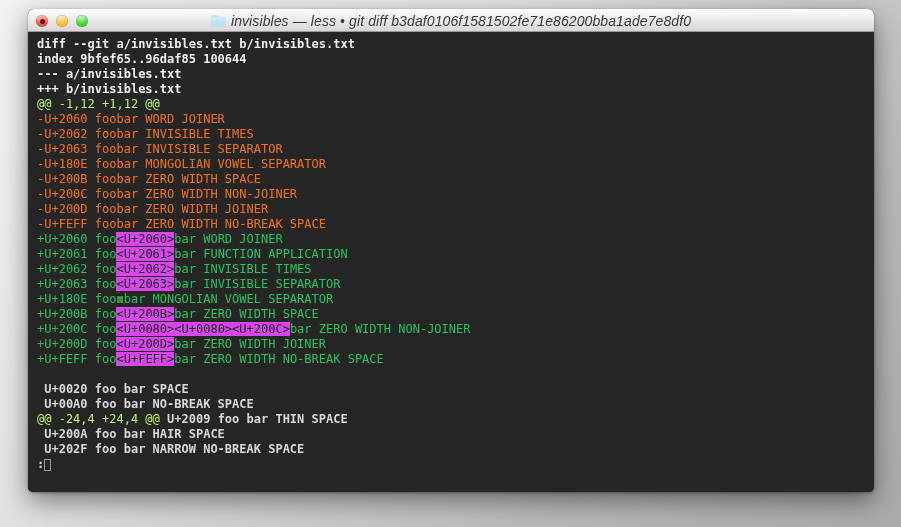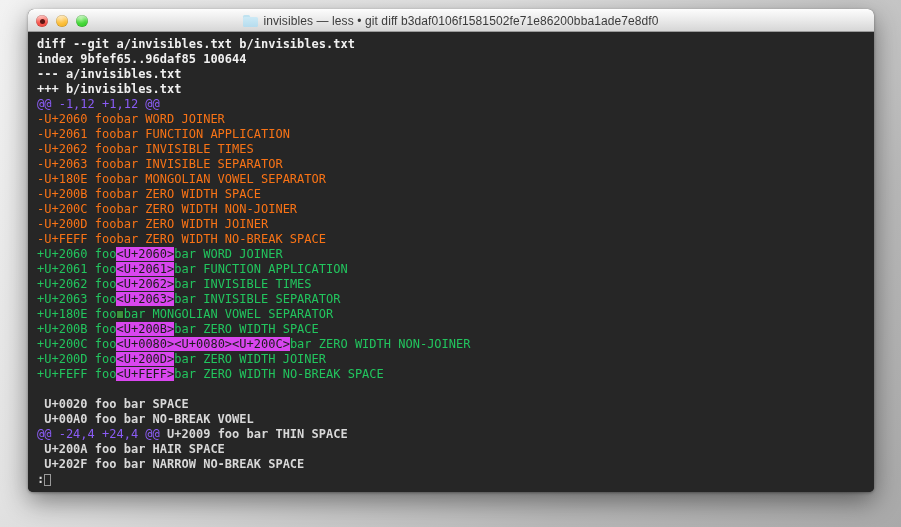--- a/index.html
+++ b/index.html
@@ -88,24 +88,25 @@
     border-radius: 1.5px 1.5px 0 0;
   }
   #folder-icon .body {
     position: absolute;
     left: 0; top: 2.5px;
     width: 15px; height: 9.5px;
     background: linear-gradient(to bottom, #cdeaf6 0%, #b5dcee 100%);
     border-radius: 1.5px;
   }
   #title-text {
-    font-size: 12px;
+    font-size: 14px;
     color: #3b3b3b;
     white-space: nowrap;
     letter-spacing: 0.1px;
+    font-style: italic;
   }
 
   
   #term {
     height: 460px;
     background: #262626;
     padding: 5px 0 0 9px;
     box-sizing: border-box;
     font-family: "DejaVu Sans Mono", "Liberation Mono", monospace;
     font-size: 12px;
@@ -114,21 +115,21 @@
   }
   .line {
     white-space: pre;
     height: 15px;
     letter-spacing: 0px;
   }
   .c-bold   { color: #f0f0f0; font-weight: bold; }
   .c-plain  { color: #d8d8d8; font-weight: bold; }
   .c-red    { color: #f97316; }
   .c-green  { color: #22c55e; }
-  .c-cyan   { color: #8b5cf6; }
+  .c-cyan   { color: #bef264; }
   .hl {
     background: #d946ef;
     color: #1d1d1d;
   }
   .boxglyph {
     display: inline-block;
     width: 7.22px;
     height: 9px;
     vertical-align: -1px;
     background: #3c8f3c;
@@ -169,40 +170,39 @@
   </div>
 
   <div id="term">
     <div id="lines">
         <div class="line"><span class="c-bold">diff --git a/invisibles.txt b/invisibles.txt</span></div>
         <div class="line"><span class="c-bold">index 9bfef65..96daf85 100644</span></div>
         <div class="line"><span class="c-bold">--- a/invisibles.txt</span></div>
         <div class="line"><span class="c-bold">+++ b/invisibles.txt</span></div>
         <div class="line"><span class="c-cyan">@@ -1,12 +1,12 @@</span></div>
         <div class="line"><span class="c-red">-U+2060 foobar WORD JOINER</span></div>
-        <div class="line"><span class="c-red">-U+2061 foobar FUNCTION APPLICATION</span></div>
         <div class="line"><span class="c-red">-U+2062 foobar INVISIBLE TIMES</span></div>
         <div class="line"><span class="c-red">-U+2063 foobar INVISIBLE SEPARATOR</span></div>
         <div class="line"><span class="c-red">-U+180E foobar MONGOLIAN VOWEL SEPARATOR</span></div>
         <div class="line"><span class="c-red">-U+200B foobar ZERO WIDTH SPACE</span></div>
         <div class="line"><span class="c-red">-U+200C foobar ZERO WIDTH NON-JOINER</span></div>
         <div class="line"><span class="c-red">-U+200D foobar ZERO WIDTH JOINER</span></div>
         <div class="line"><span class="c-red">-U+FEFF foobar ZERO WIDTH NO-BREAK SPACE</span></div>
         <div class="line"><span class="c-green">+U+2060 foo</span><span class="hl">&lt;U+2060&gt;</span><span class="c-green">bar WORD JOINER</span></div>
         <div class="line"><span class="c-green">+U+2061 foo</span><span class="hl">&lt;U+2061&gt;</span><span class="c-green">bar FUNCTION APPLICATION</span></div>
         <div class="line"><span class="c-green">+U+2062 foo</span><span class="hl">&lt;U+2062&gt;</span><span class="c-green">bar INVISIBLE TIMES</span></div>
         <div class="line"><span class="c-green">+U+2063 foo</span><span class="hl">&lt;U+2063&gt;</span><span class="c-green">bar INVISIBLE SEPARATOR</span></div>
         <div class="line"><span class="c-green">+U+180E foo</span><span class="boxglyph"></span><span class="c-green">bar MONGOLIAN VOWEL SEPARATOR</span></div>
         <div class="line"><span class="c-green">+U+200B foo</span><span class="hl">&lt;U+200B&gt;</span><span class="c-green">bar ZERO WIDTH SPACE</span></div>
         <div class="line"><span class="c-green">+U+200C foo</span><span class="hl">&lt;U+0080&gt;</span><span class="hl">&lt;U+0080&gt;</span><span class="hl">&lt;U+200C&gt;</span><span class="c-green">bar ZERO WIDTH NON-JOINER</span></div>
         <div class="line"><span class="c-green">+U+200D foo</span><span class="hl">&lt;U+200D&gt;</span><span class="c-green">bar ZERO WIDTH JOINER</span></div>
         <div class="line"><span class="c-green">+U+FEFF foo</span><span class="hl">&lt;U+FEFF&gt;</span><span class="c-green">bar ZERO WIDTH NO-BREAK SPACE</span></div>
         <div class="line"><span class="c-plain"> </span></div>
         <div class="line"><span class="c-plain"> U+0020 foo bar SPACE</span></div>
-        <div class="line"><span class="c-plain"> U+00A0 foo bar NO-BREAK VOWEL</span></div>
+        <div class="line"><span class="c-plain"> U+00A0 foo bar NO-BREAK SPACE</span></div>
         <div class="line"><span class="c-cyan">@@ -24,4 +24,4 @@</span><span class="c-plain"> U+2009 foo bar THIN SPACE</span></div>
         <div class="line"><span class="c-plain"> U+200A foo bar HAIR SPACE</span></div>
         <div class="line"><span class="c-plain"> U+202F foo bar NARROW NO-BREAK SPACE</span></div>
       </div>
     <div id="cursorline">
       <span class="c-plain">:</span>
       <span class="cursor-box"></span>
     </div>
   </div>
 

